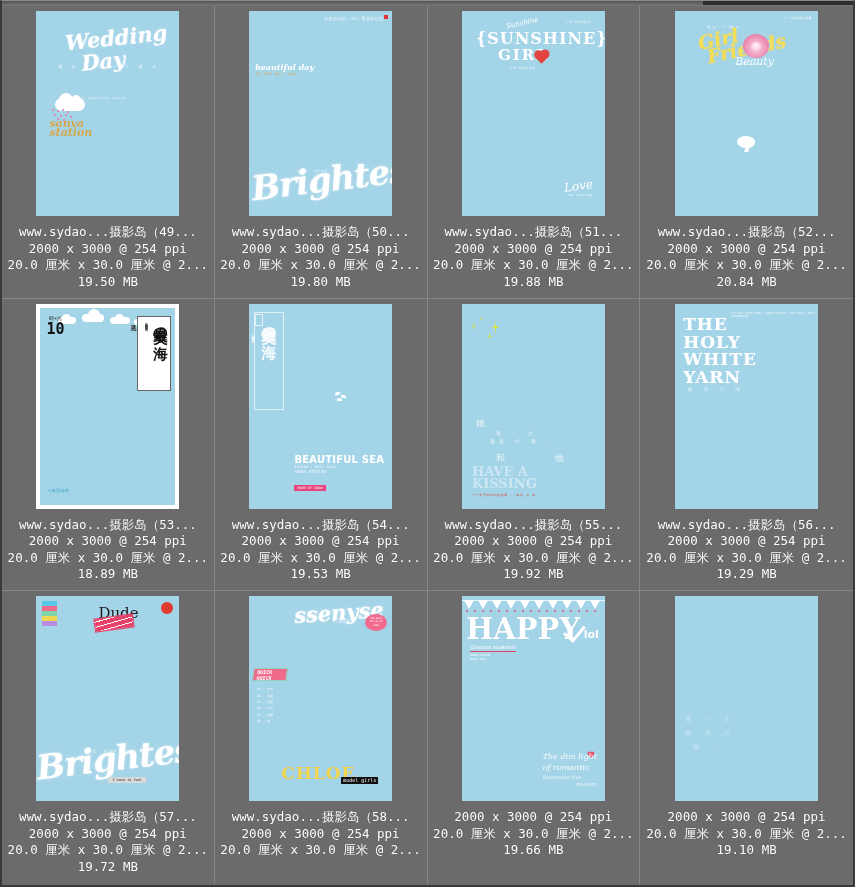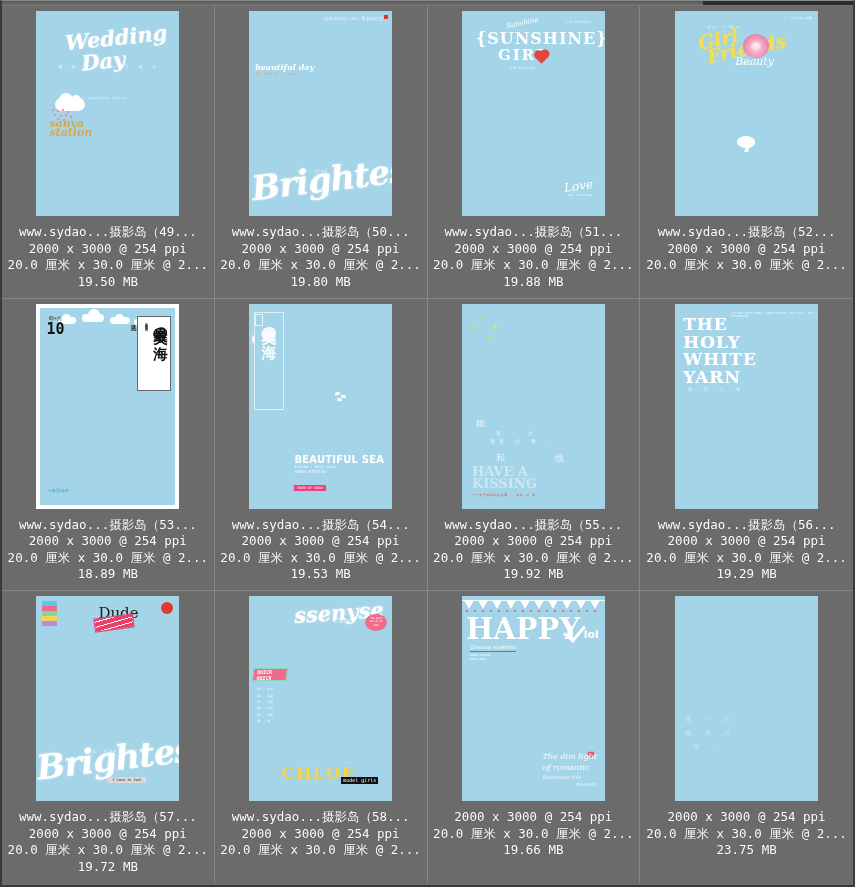--- a/index.html
+++ b/index.html
@@ -393,20 +393,21 @@
             <div class="t script gf-sig"><span>Beauty</span></div>
             <div class="t tiny" style="top:52px;left:62px;">because it's</div>
             <div class="gf-cloud"></div>
           </div>
         </div>
       </div>
       <div class="caption">
         <div>www.sydao...摄影岛（52...</div>
         <div>2000 x 3000 @ 254 ppi</div>
         <div>20.0 厘米 x 30.0 厘米 @ 2...</div>
+        <div>20.84 MB</div>
       </div>
     </div>
 
     <div class="cell">
       <div class="thumb-wrap">
         <div class="card white-frame">
           <div class="inner">
             <div class="sea1-clouds">
               <i class="cl" style="width:18px;height:7px;left:0;top:5px;border-radius:5px"></i>
               <i class="cl" style="width:9px;height:9px;left:4px;top:2px"></i>
@@ -650,18 +651,18 @@
               <div>遇  一  次</div>
               <div>最  美  の</div>
               <div style="margin-left:8px">海  。</div>
             </div>
           </div>
         </div>
       </div>
       <div class="caption">
         <div>2000 x 3000 @ 254 ppi</div>
         <div>20.0 厘米 x 30.0 厘米 @ 2...</div>
-        <div>23.75 MB</div>
+        <div>19.10 MB</div>
       </div>
     </div>
 
   </div>
 </div>
 
 </body></html>

